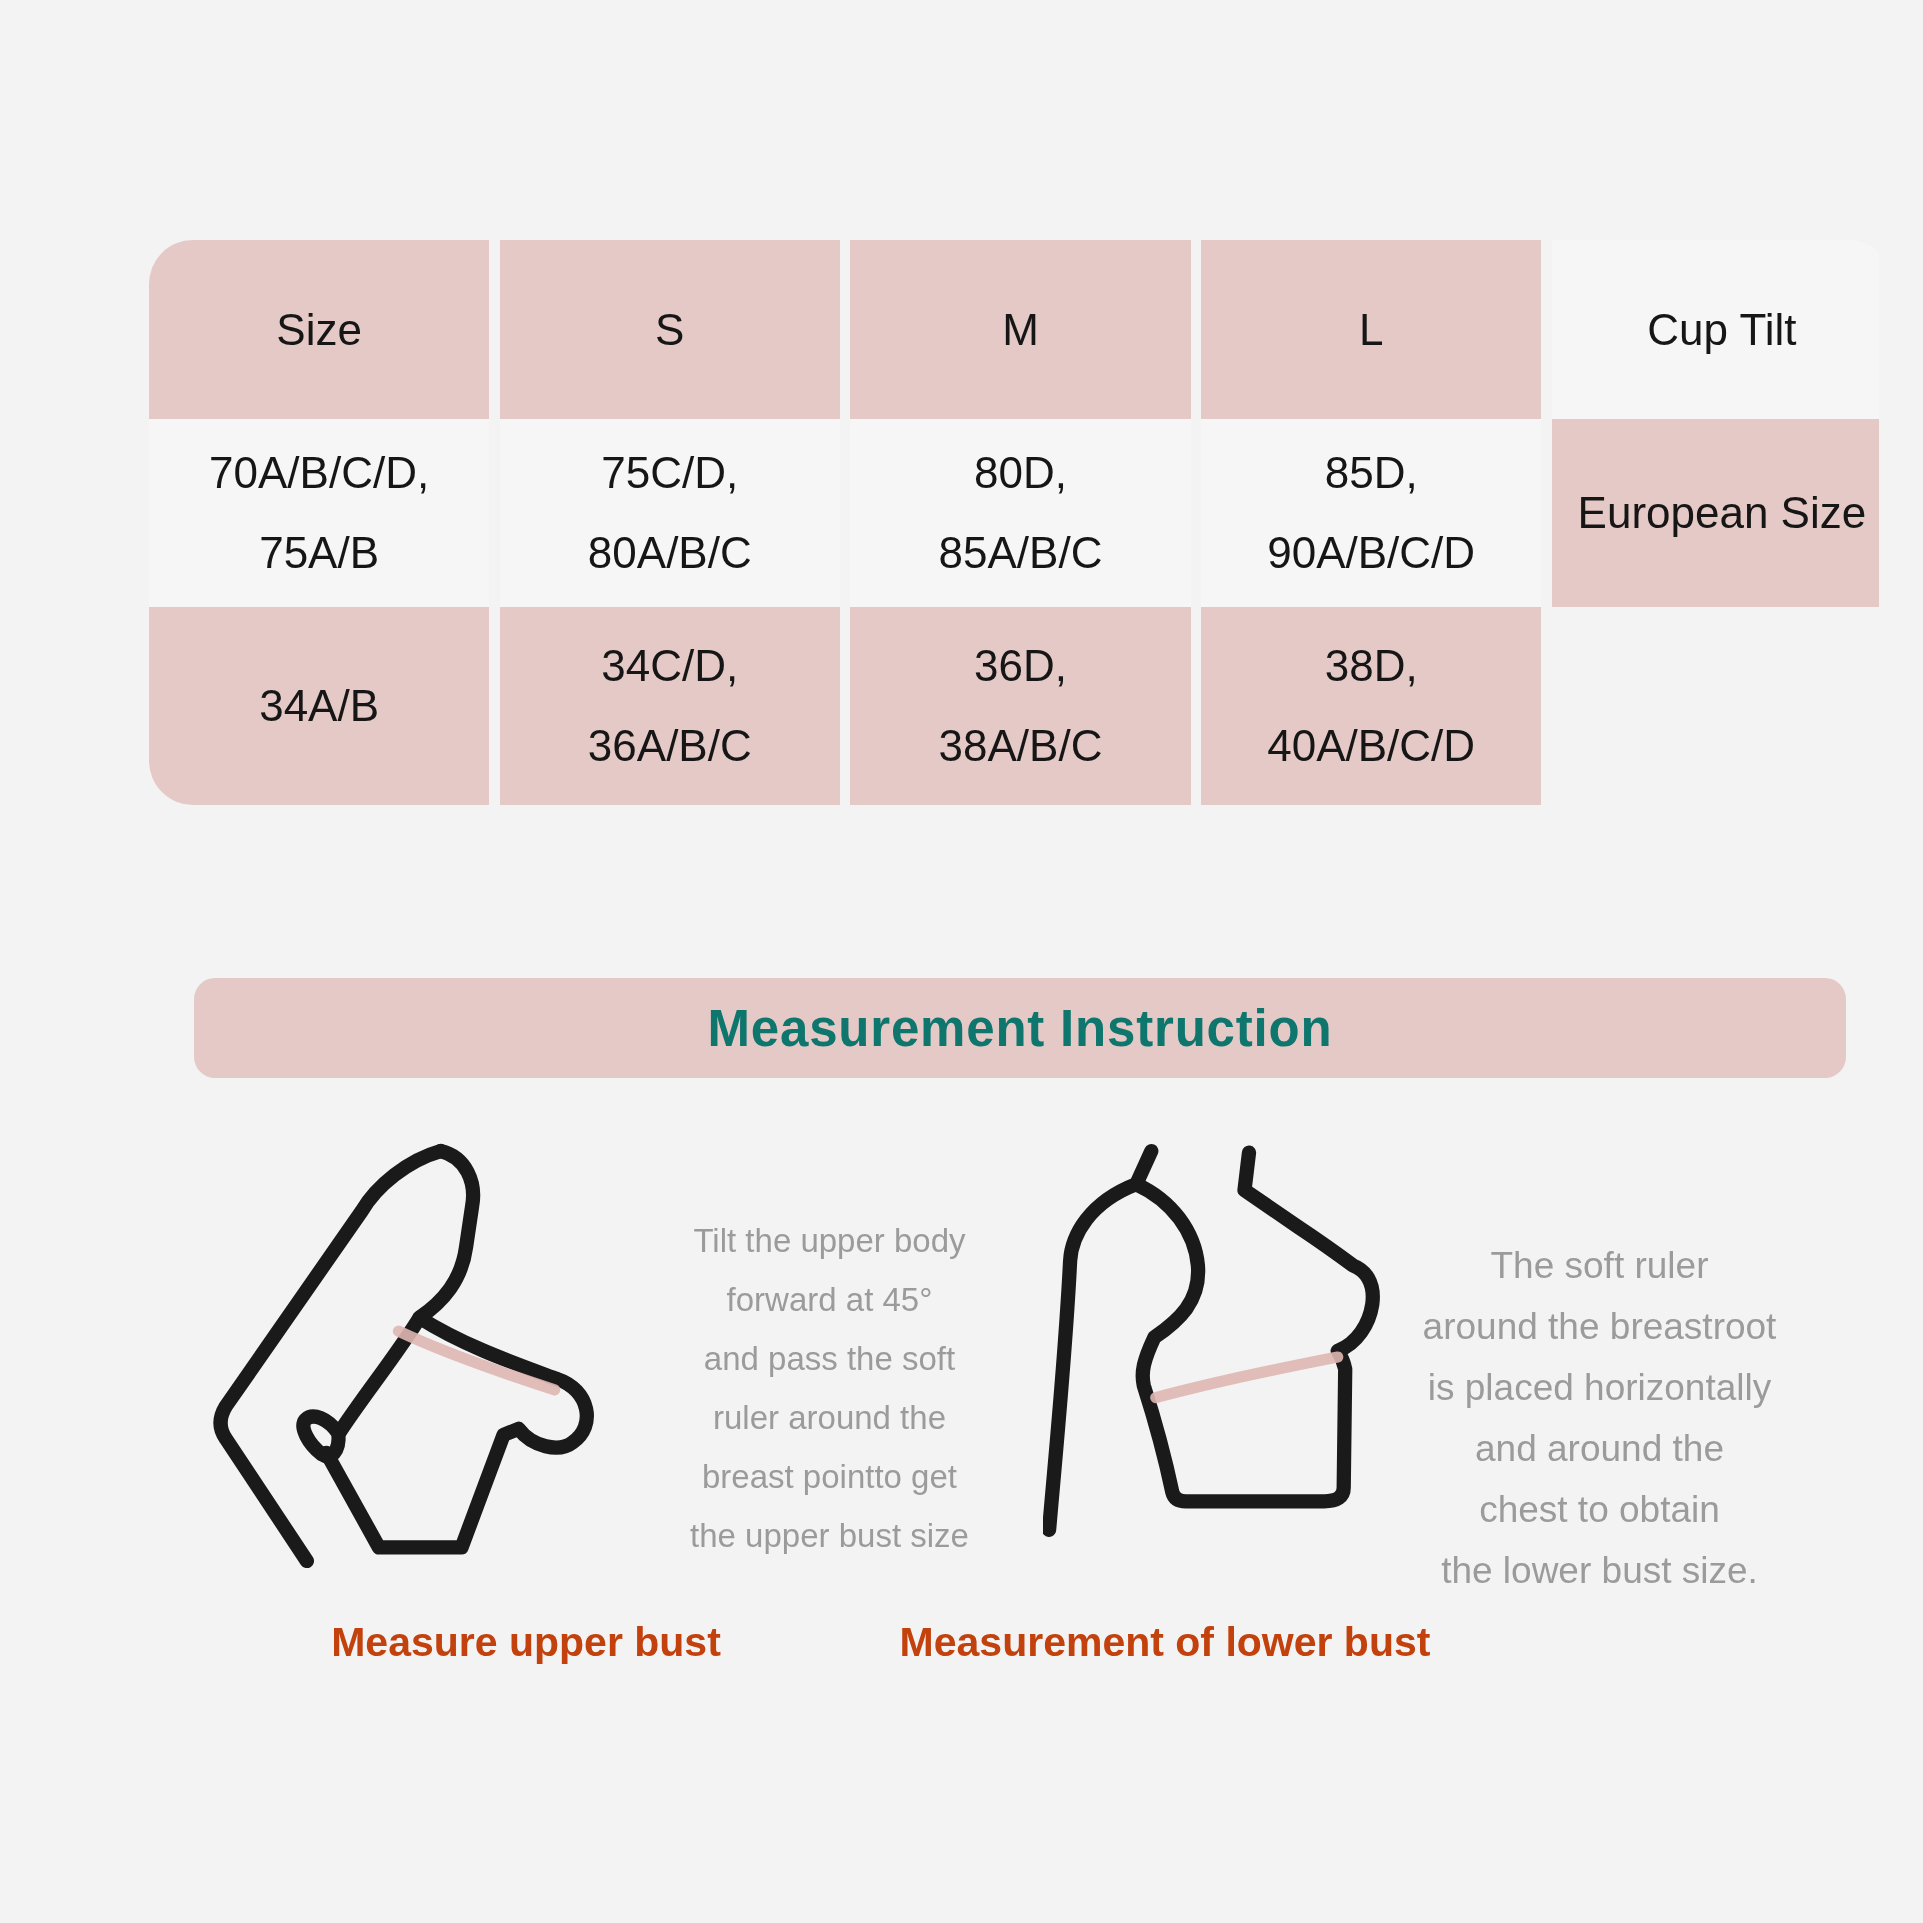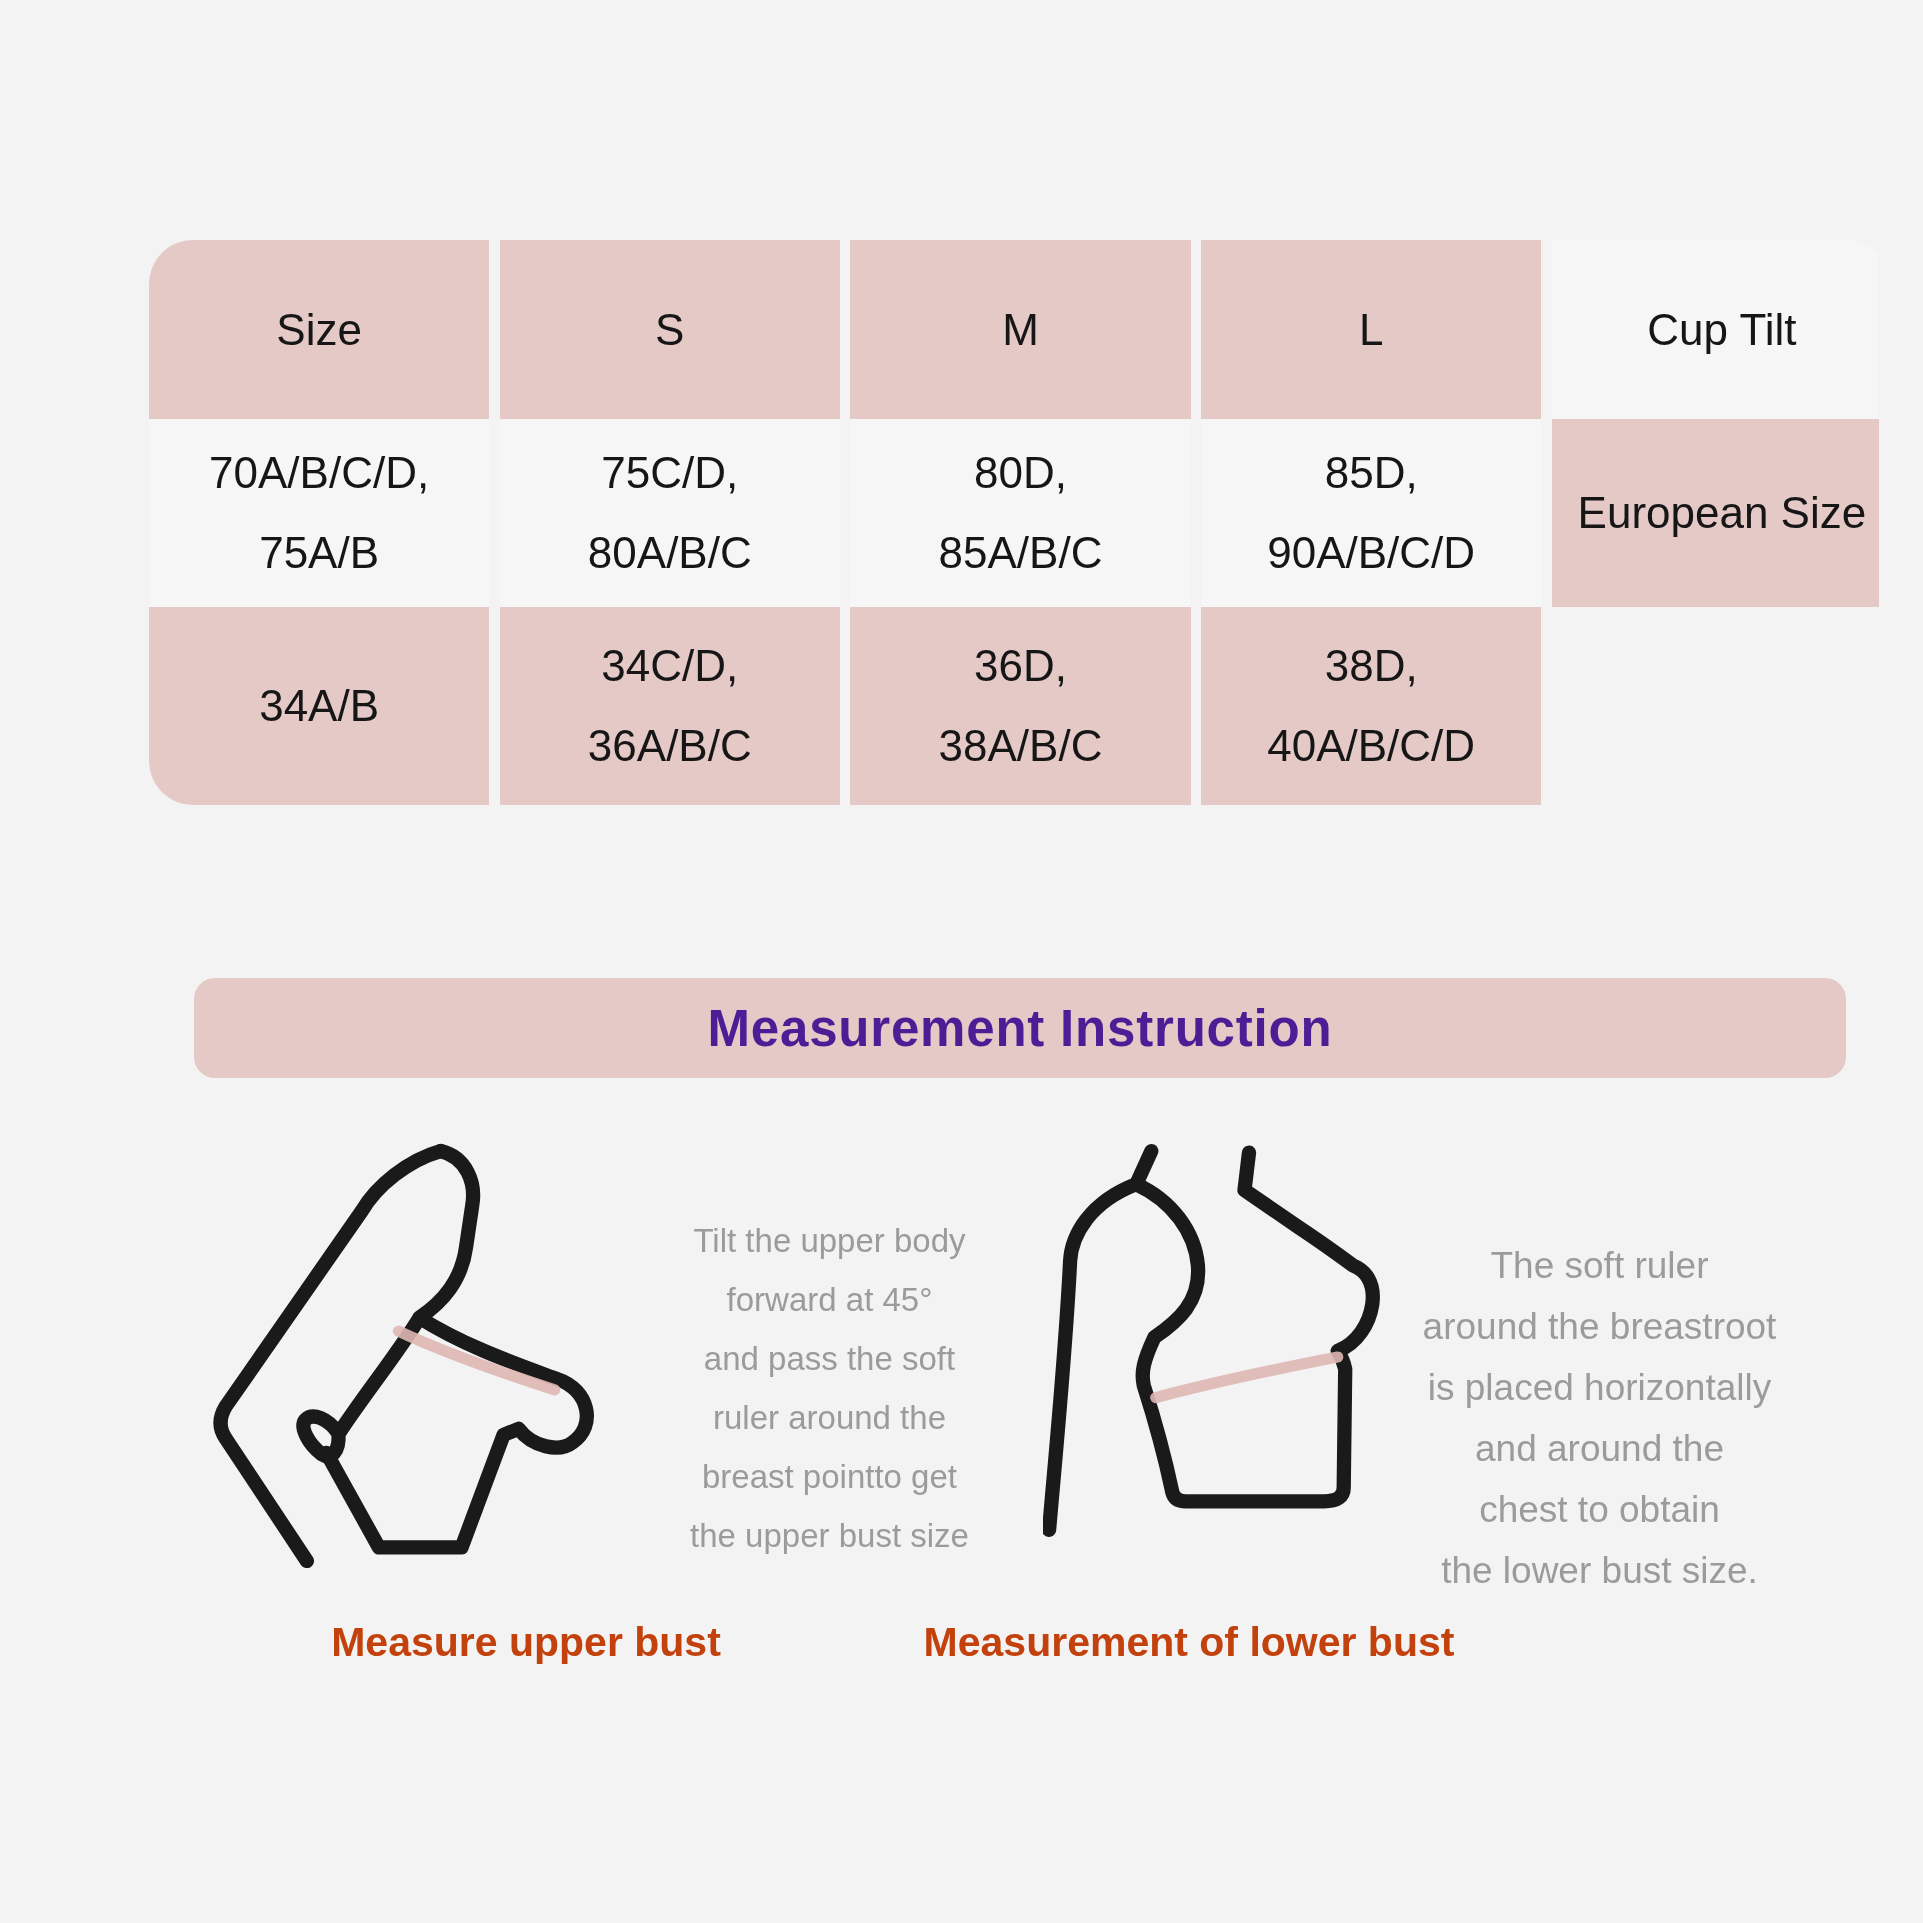--- a/index.html
+++ b/index.html
@@ -33,21 +33,21 @@
   .cell.pink{background:#e4c9c6;}
   .cell.lite{background:#f7f6f7;}
   .cell .ln{display:block;line-height:80px;white-space:nowrap;}
 
   
   .banner{
     position:absolute;left:150px;top:978px;
     width:1652px;height:100px;
     background:#e4c9c6;border-radius:21px;
     display:flex;align-items:center;justify-content:center;
-    font-size:51px;font-weight:600;letter-spacing:0.8px;color:#4c1d95;
+    font-size:51px;font-weight:600;letter-spacing:0.8px;color:#0f766e;
   }
 
   
   .fig{position:absolute;}
   .fig path{fill:none;stroke:#1a1a1a;stroke-width:19;stroke-linecap:round;stroke-linejoin:round;}
   .fig path.tape{stroke:#dfb7b4;stroke-width:15;opacity:.9;}
 
   
   .gray-text{
     position:absolute;
@@ -59,21 +59,21 @@
   .gray-text div{white-space:nowrap;}
 
   
   .caption{
     position:absolute;top:1642px;
     transform:translate(-50%,-50%);
     font-size:41px;font-weight:600;color:#c2410c;
     white-space:nowrap;
   }
   .caption.left{left:482px;}
-  .caption.right{left:1121px;margin-left:24px;}
+  .caption.right{left:1121px;}
 </style>
 </head>
 <body>
 
 <div class="canvas">
 
   <div class="size-table">
 
     <div class="cell pink">
         <span class="ln">Size</span>

